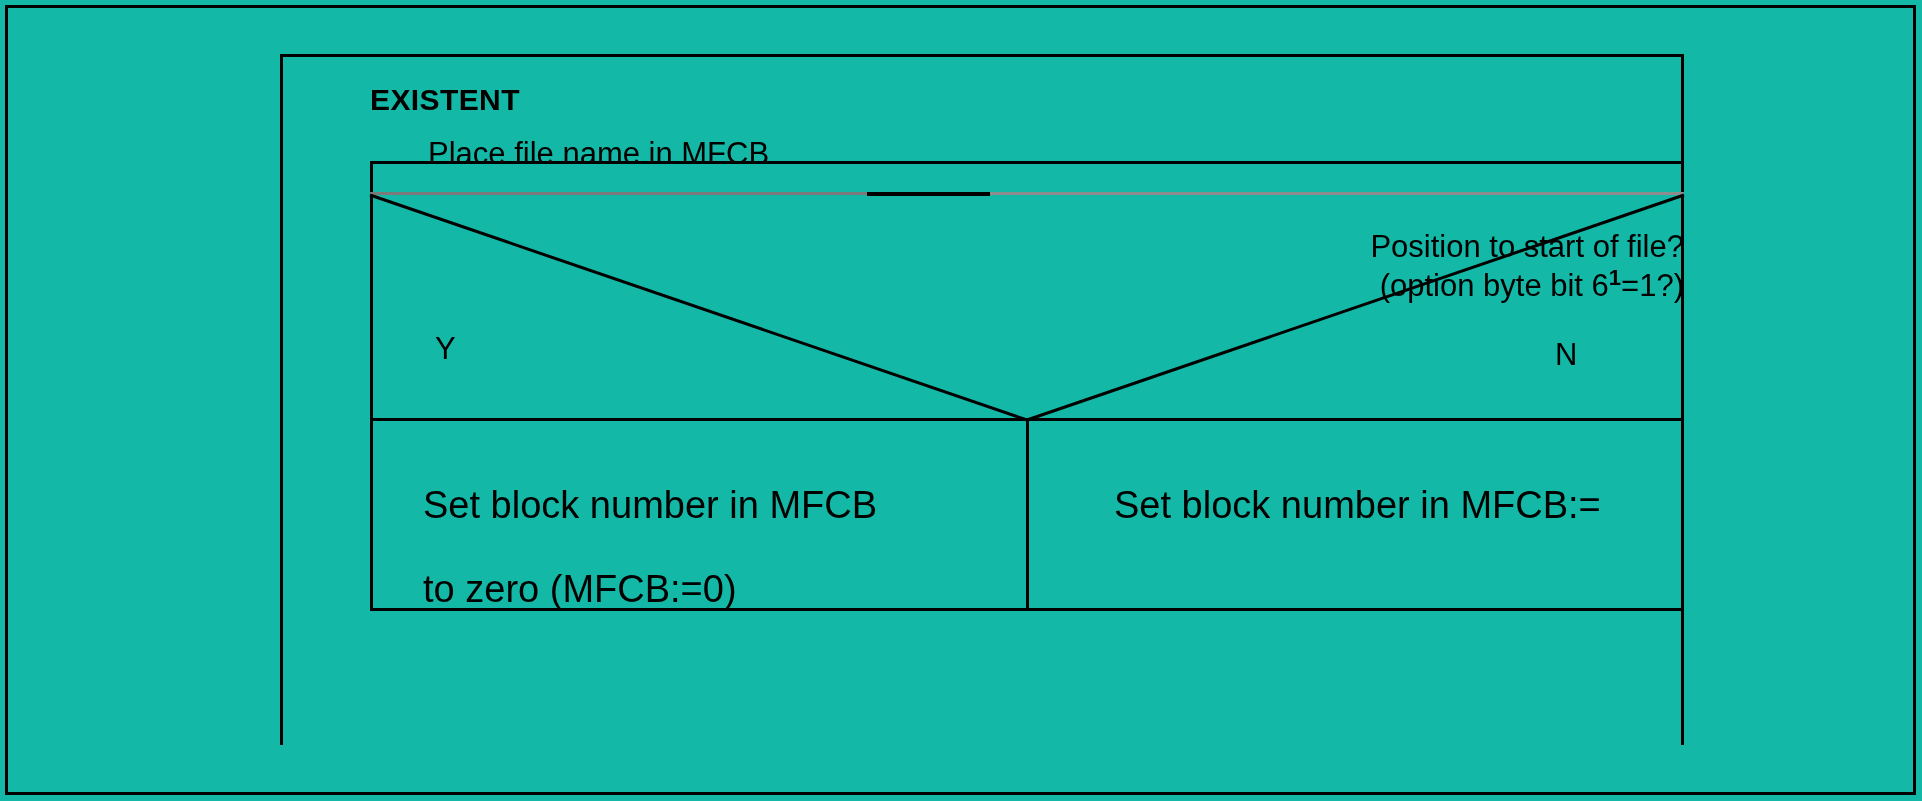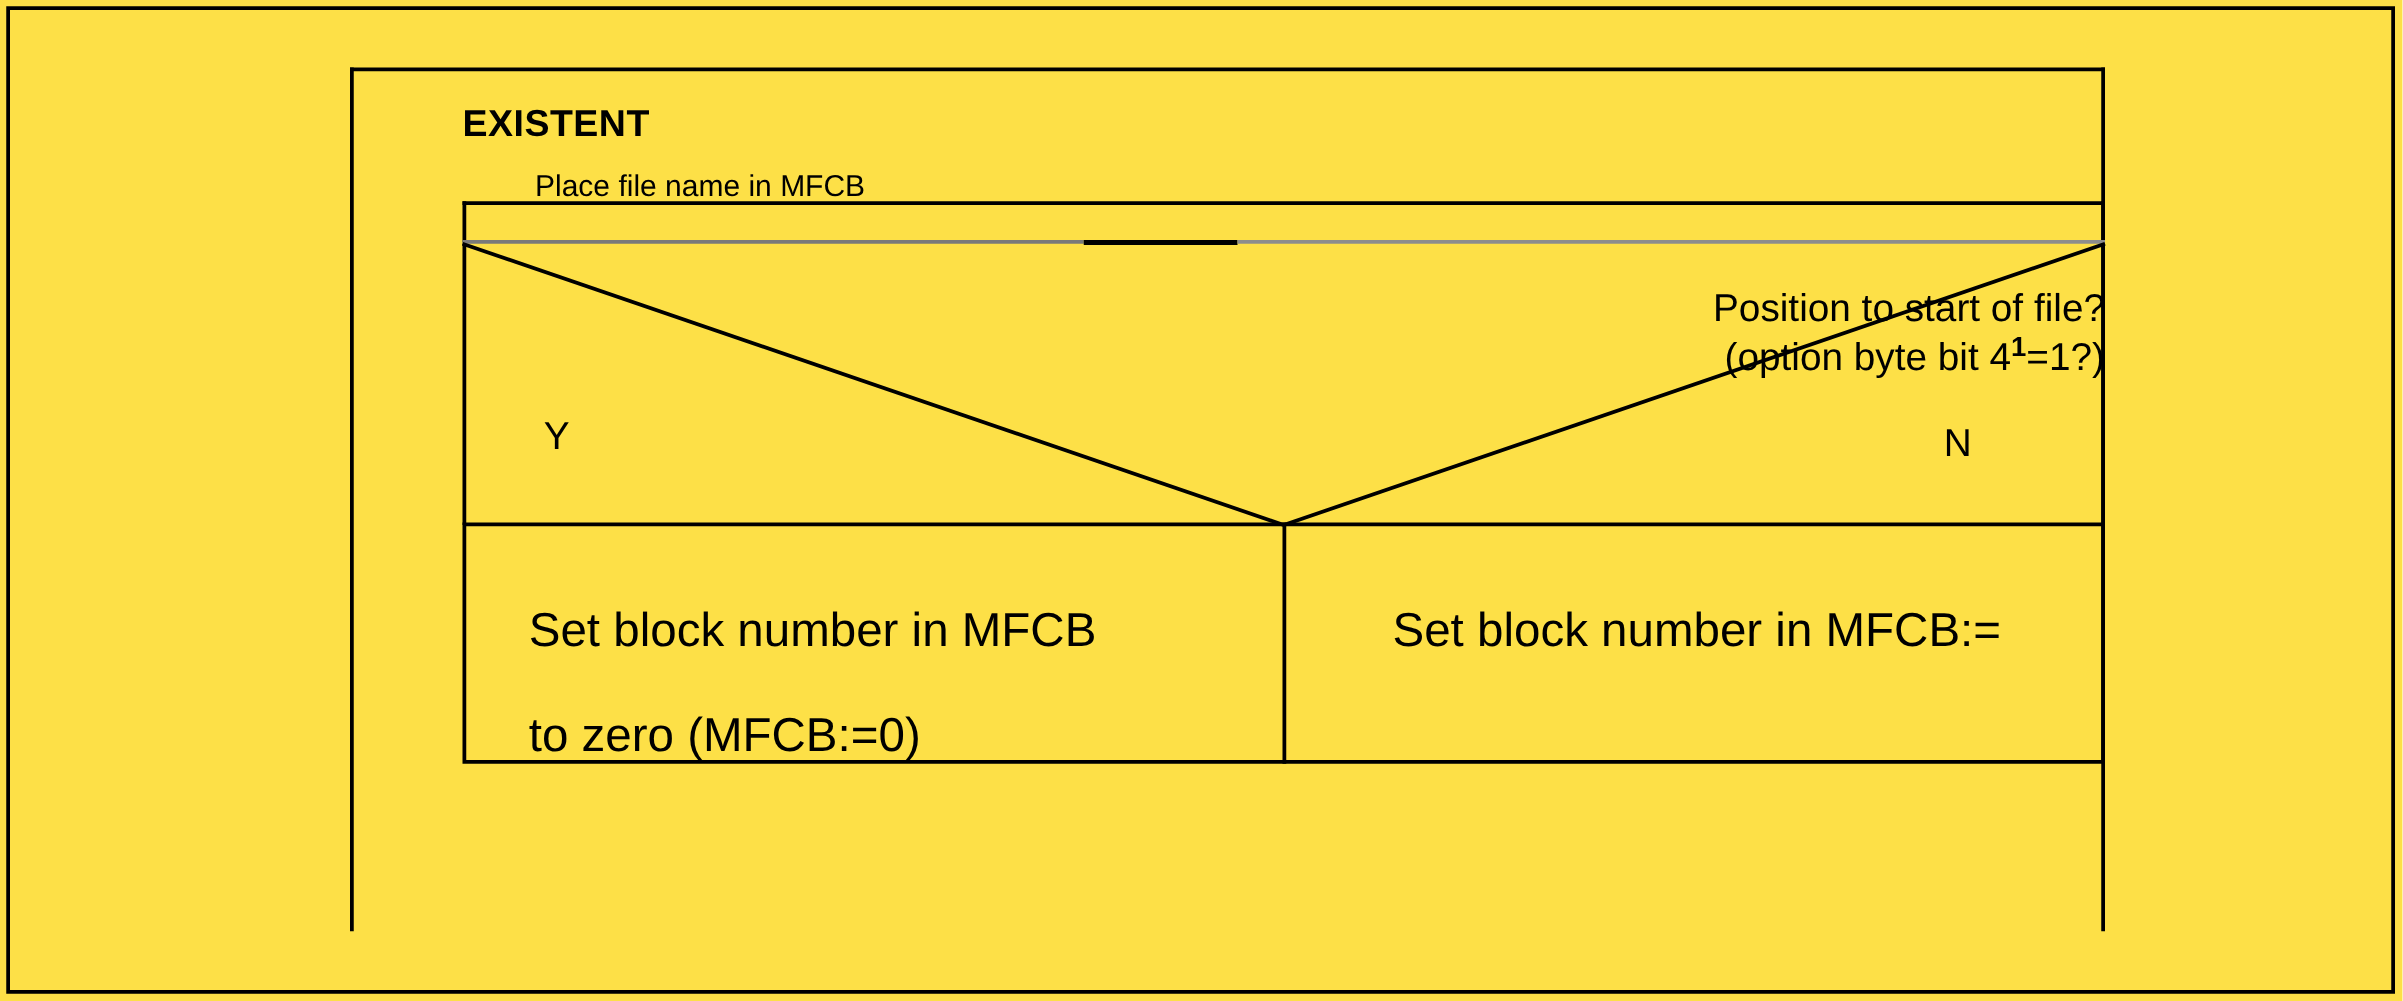--- a/index.html
+++ b/index.html
@@ -9,21 +9,21 @@
     background: #ffffff;
   }
   body {
     font-family: "Liberation Sans", sans-serif;
   }
 
   #page {
     position: relative;
     width: 1922px;
     height: 801px;
-    background: #fde047;
+    background: #14b8a6;
     overflow: hidden;
   }
 
   
   .page-frame {
     position: absolute;
     left: 5px;
     top: 5px;
     width: 1911px;
     height: 790px;
@@ -87,21 +87,21 @@
     height: 33px;
     border-top: 3px solid #000000;
     border-left: 3px solid #000000;
     border-right: 3px solid #000000;
     box-sizing: border-box;
   }
   .process-text {
     position: absolute;
     left: 55px;
     top: -28px;
-    font-size: 24px;
+    font-size: 31px;
     color: #000000;
     white-space: nowrap;
     text-align: right;
   }
 
   
   .divider-light-l {
     position: absolute;
     left: 0px;
     top: 31px;
@@ -226,21 +226,21 @@
 
     <div class="decision-band"></div>
 
     <svg class="decision-diagonals" viewBox="0 0 1314 225" preserveAspectRatio="none">
       <line x1="0" y1="0" x2="657" y2="225" stroke="#000000" stroke-width="3"></line>
       <line x1="1314" y1="0" x2="657" y2="225" stroke="#000000" stroke-width="3"></line>
     </svg>
 
     <div class="decision-question">
       <span class="q-shift">Position to start of file?</span>
-      <span class="q-shift"><span>(option byte bit 4</span><span class="sup1">1</span><span>=1?)</span></span>
+      <span class="q-shift"><span>(option byte bit 6</span><span class="sup1">1</span><span>=1?)</span></span>
     </div>
 
     <div class="branch-label branch-y">Y</div>
     <div class="branch-label branch-n">N</div>
 
     <div class="action-row"></div>
     <div class="action-split"></div>
 
     <div class="action-text action-left">
       <div>Set block number in MFCB</div>

